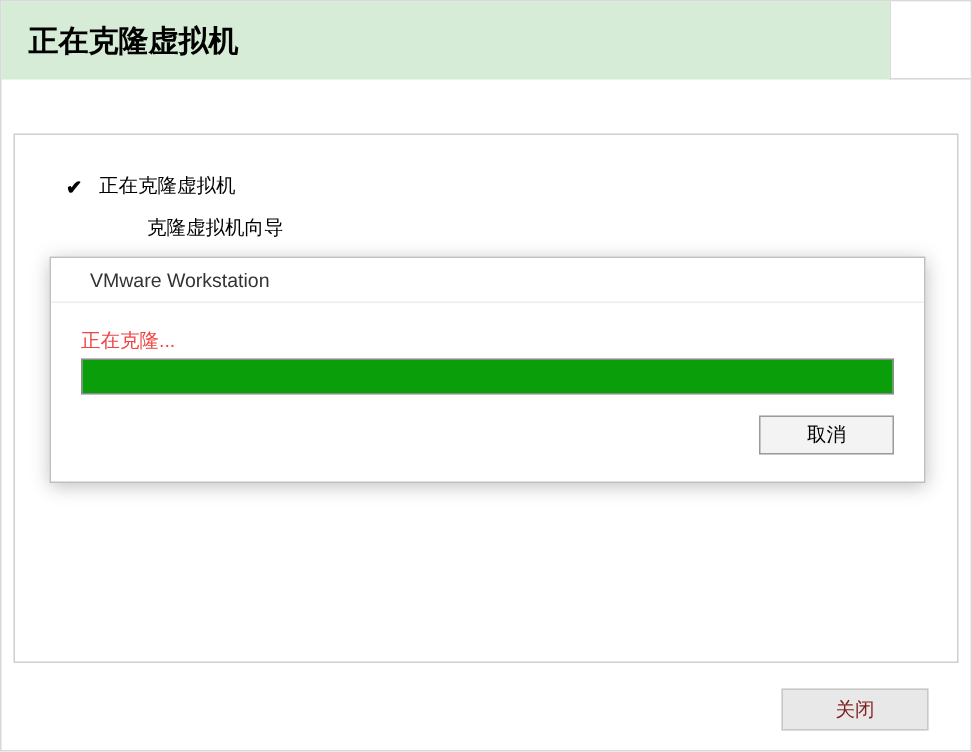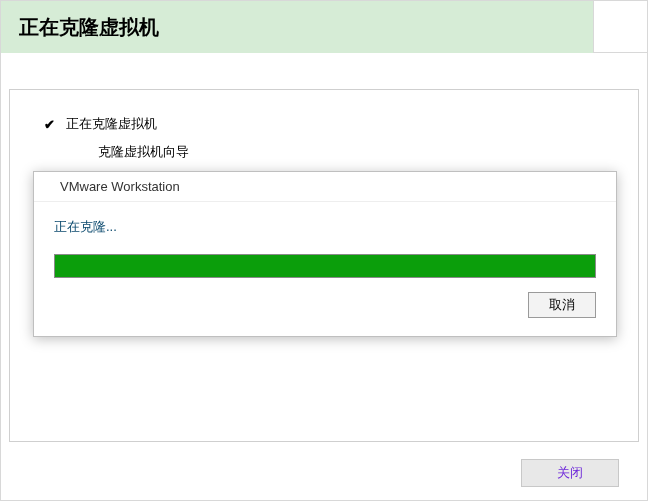--- a/index.html
+++ b/index.html
@@ -97,21 +97,21 @@
       display: flex;
       align-items: center;
       justify-content: flex-end;
       padding-right: 28px;
     }
     .footer-btn {
       width: 98px;
       height: 28px;
       background: #e8e8e8;
       border: 1px solid #c8c8c8;
-      color: #6d28d9;
+      color: #7f1d1d;
       display: flex;
       align-items: center;
       justify-content: center;
       cursor: default;
     }
     
     .progress-dialog {
       position: absolute;
       left: 32px;
       top: 170px;
@@ -125,43 +125,43 @@
       display: flex;
       align-items: center;
       padding-left: 26px;
       color: #333;
       border-bottom: 1px solid #eee;
     }
     .progress-body {
       padding: 16px 20px 18px 20px;
     }
     .progress-label {
-      color: #0c4a6e;
-      margin-bottom: 18px;
+      color: #ef4444;
+      margin-bottom: 3px;
     }
     .progress-bar-outer {
       width: 100%;
       height: 24px;
       border: 1px solid #8a8a8a;
       background: #e8e8e8;
       position: relative;
     }
     .progress-bar-inner {
       position: absolute;
       left: 0; top: 0; bottom: 0;
       background: #0b9e0b;
       width: 100%;
     }
     .progress-btn-row {
       display: flex;
       justify-content: flex-end;
       margin-top: 14px;
     }
     .cancel-btn {
-      width: 68px;
+      width: 90px;
       height: 26px;
       background: #f3f3f3;
       border: 1px solid #9a9a9a;
       display: flex;
       align-items: center;
       justify-content: center;
       cursor: pointer;
     }
     svg.x-icon { width: 12px; height: 12px; }
     svg.x-icon line { stroke: #bbb; stroke-width: 1.5; }

